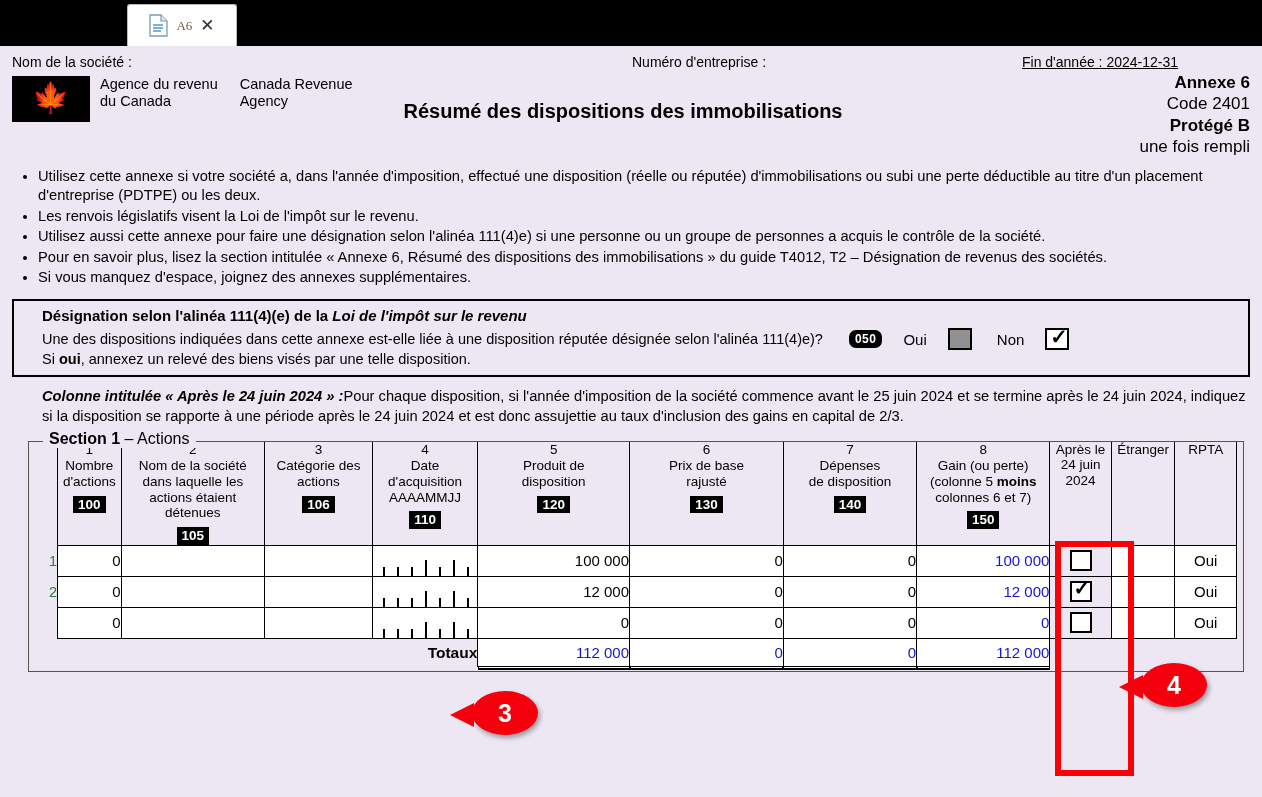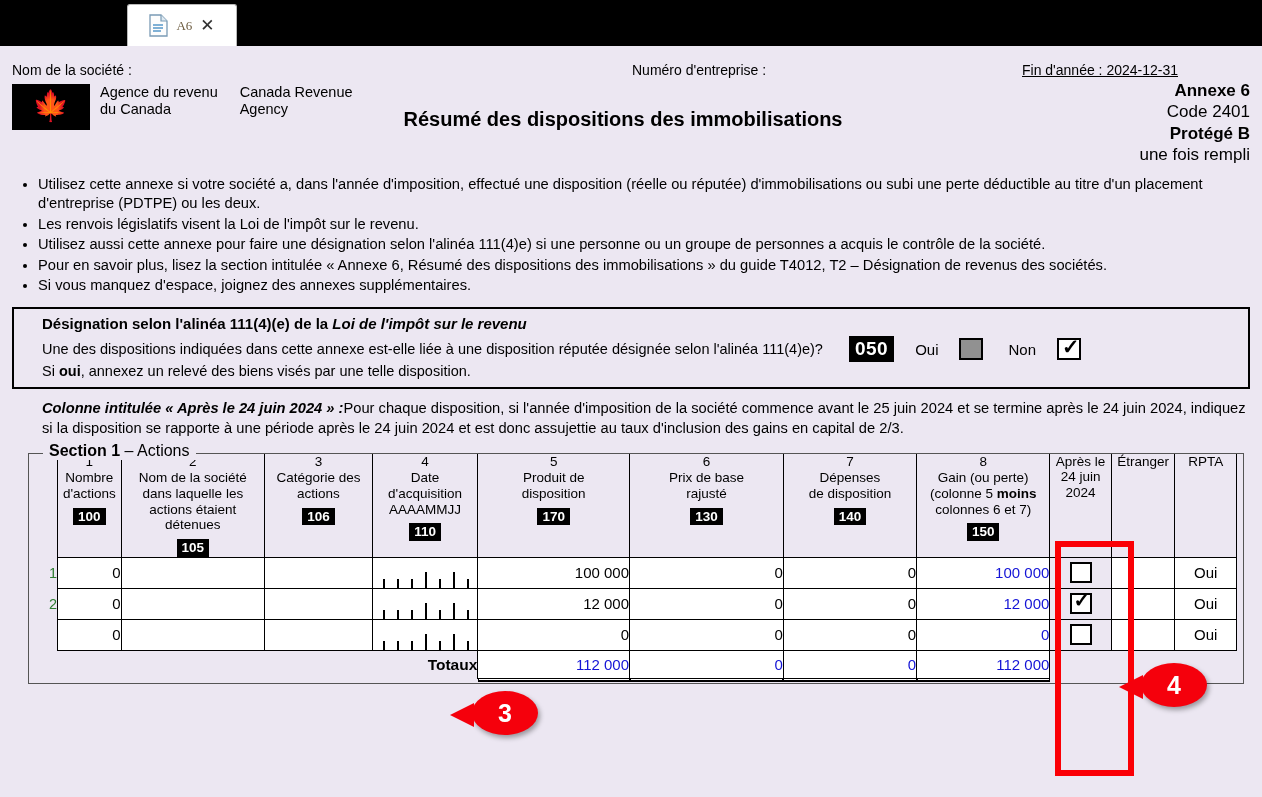--- a/index.html
+++ b/index.html
@@ -18,21 +18,21 @@
     position:absolute;left:127px;top:4px;width:110px;height:42px;
     background:#fff;border:1px solid #b9b9b9;border-bottom:none;
     border-radius:3px 3px 0 0;display:flex;align-items:center;
     justify-content:center;gap:8px;
   }
   .tab-doc-icon{width:19px;height:23px;position:relative;display:block;}
   .tab-label{font-size:13px;color:#6b5a3e;font-family:"Liberation Serif",serif;}
   .tab-close{font-size:17px;color:#333;line-height:1;cursor:pointer;}
 
   
-  .page{position:relative;padding:8px 12px;}
+  .page{position:relative;padding:0 12px;}
 
   .toprow{display:flex;align-items:baseline;padding:8px 0 2px 0;font-size:14px;}
   .toprow .c1{width:620px;}
   .toprow .c2{width:390px;}
   .toprow .c3{flex:1;text-decoration:underline;}
 
   .headerblock{display:flex;align-items:flex-start;position:relative;min-height:84px;}
   .cra-logo{display:flex;align-items:flex-start;gap:0;margin-top:4px;}
   .flag{display:flex;width:78px;height:46px;}
   .flag .bar{width:22px;background:#000;}
@@ -55,22 +55,22 @@
   
   .desig{
     border:2px solid #000;margin:12px 0 0 0;padding:6px 10px 8px 28px;
     position:relative;
   }
   .desig h3{margin:0 0 4px 0;font-size:15px;font-weight:bold;}
   .desig h3 i{font-style:italic;}
   .desig .qrow{display:flex;align-items:center;gap:12px;font-size:14.5px;}
   .desig .qtext{}
   .codebox{
-    background:#000;color:#fff;font-weight:bold;font-size:19px;
-    padding:2px 6px;margin:0 9px 0 14px;letter-spacing:.5px;display:inline-block;
+    background:#000;color:#fff;font-weight:bold;font-size:12px;
+    padding:2px 6px;margin:0 9px 0 14px;letter-spacing:.5px;display:inline-block;border-radius:7px;
   }
   .cb{
     width:24px;height:22px;border:2px solid #000;background:#fff;display:inline-block;
     vertical-align:middle;position:relative;
   }
   .cb.disabled{background:#919191;}
   .cb .tick{position:absolute;left:3px;top:-4px;font-size:21px;line-height:22px;font-weight:bold;}
   .lbl{margin:0 9px 0 13px;font-size:15px;}
   .desig .note{font-size:14.5px;margin-top:1px;}
   .desig .note b{font-weight:bold;}
@@ -268,21 +268,21 @@
           <span class="fieldcode">106</span>
         </th>
         <th class="hd">
           <span class="num">4</span>
           <span>Date<br>d'acquisition<br>AAAAMMJJ</span><br>
           <span class="fieldcode">110</span>
         </th>
         <th class="hd">
           <span class="num">5</span>
           <span>Produit de<br>disposition</span><br>
-          <span class="fieldcode">170</span>
+          <span class="fieldcode">120</span>
         </th>
         <th class="hd">
           <span class="num">6</span>
           <span>Prix de base<br>rajusté</span><br>
           <span class="fieldcode">130</span>
         </th>
         <th class="hd">
           <span class="num">7</span>
           <span>Dépenses<br>de disposition</span><br>
           <span class="fieldcode">140</span>

